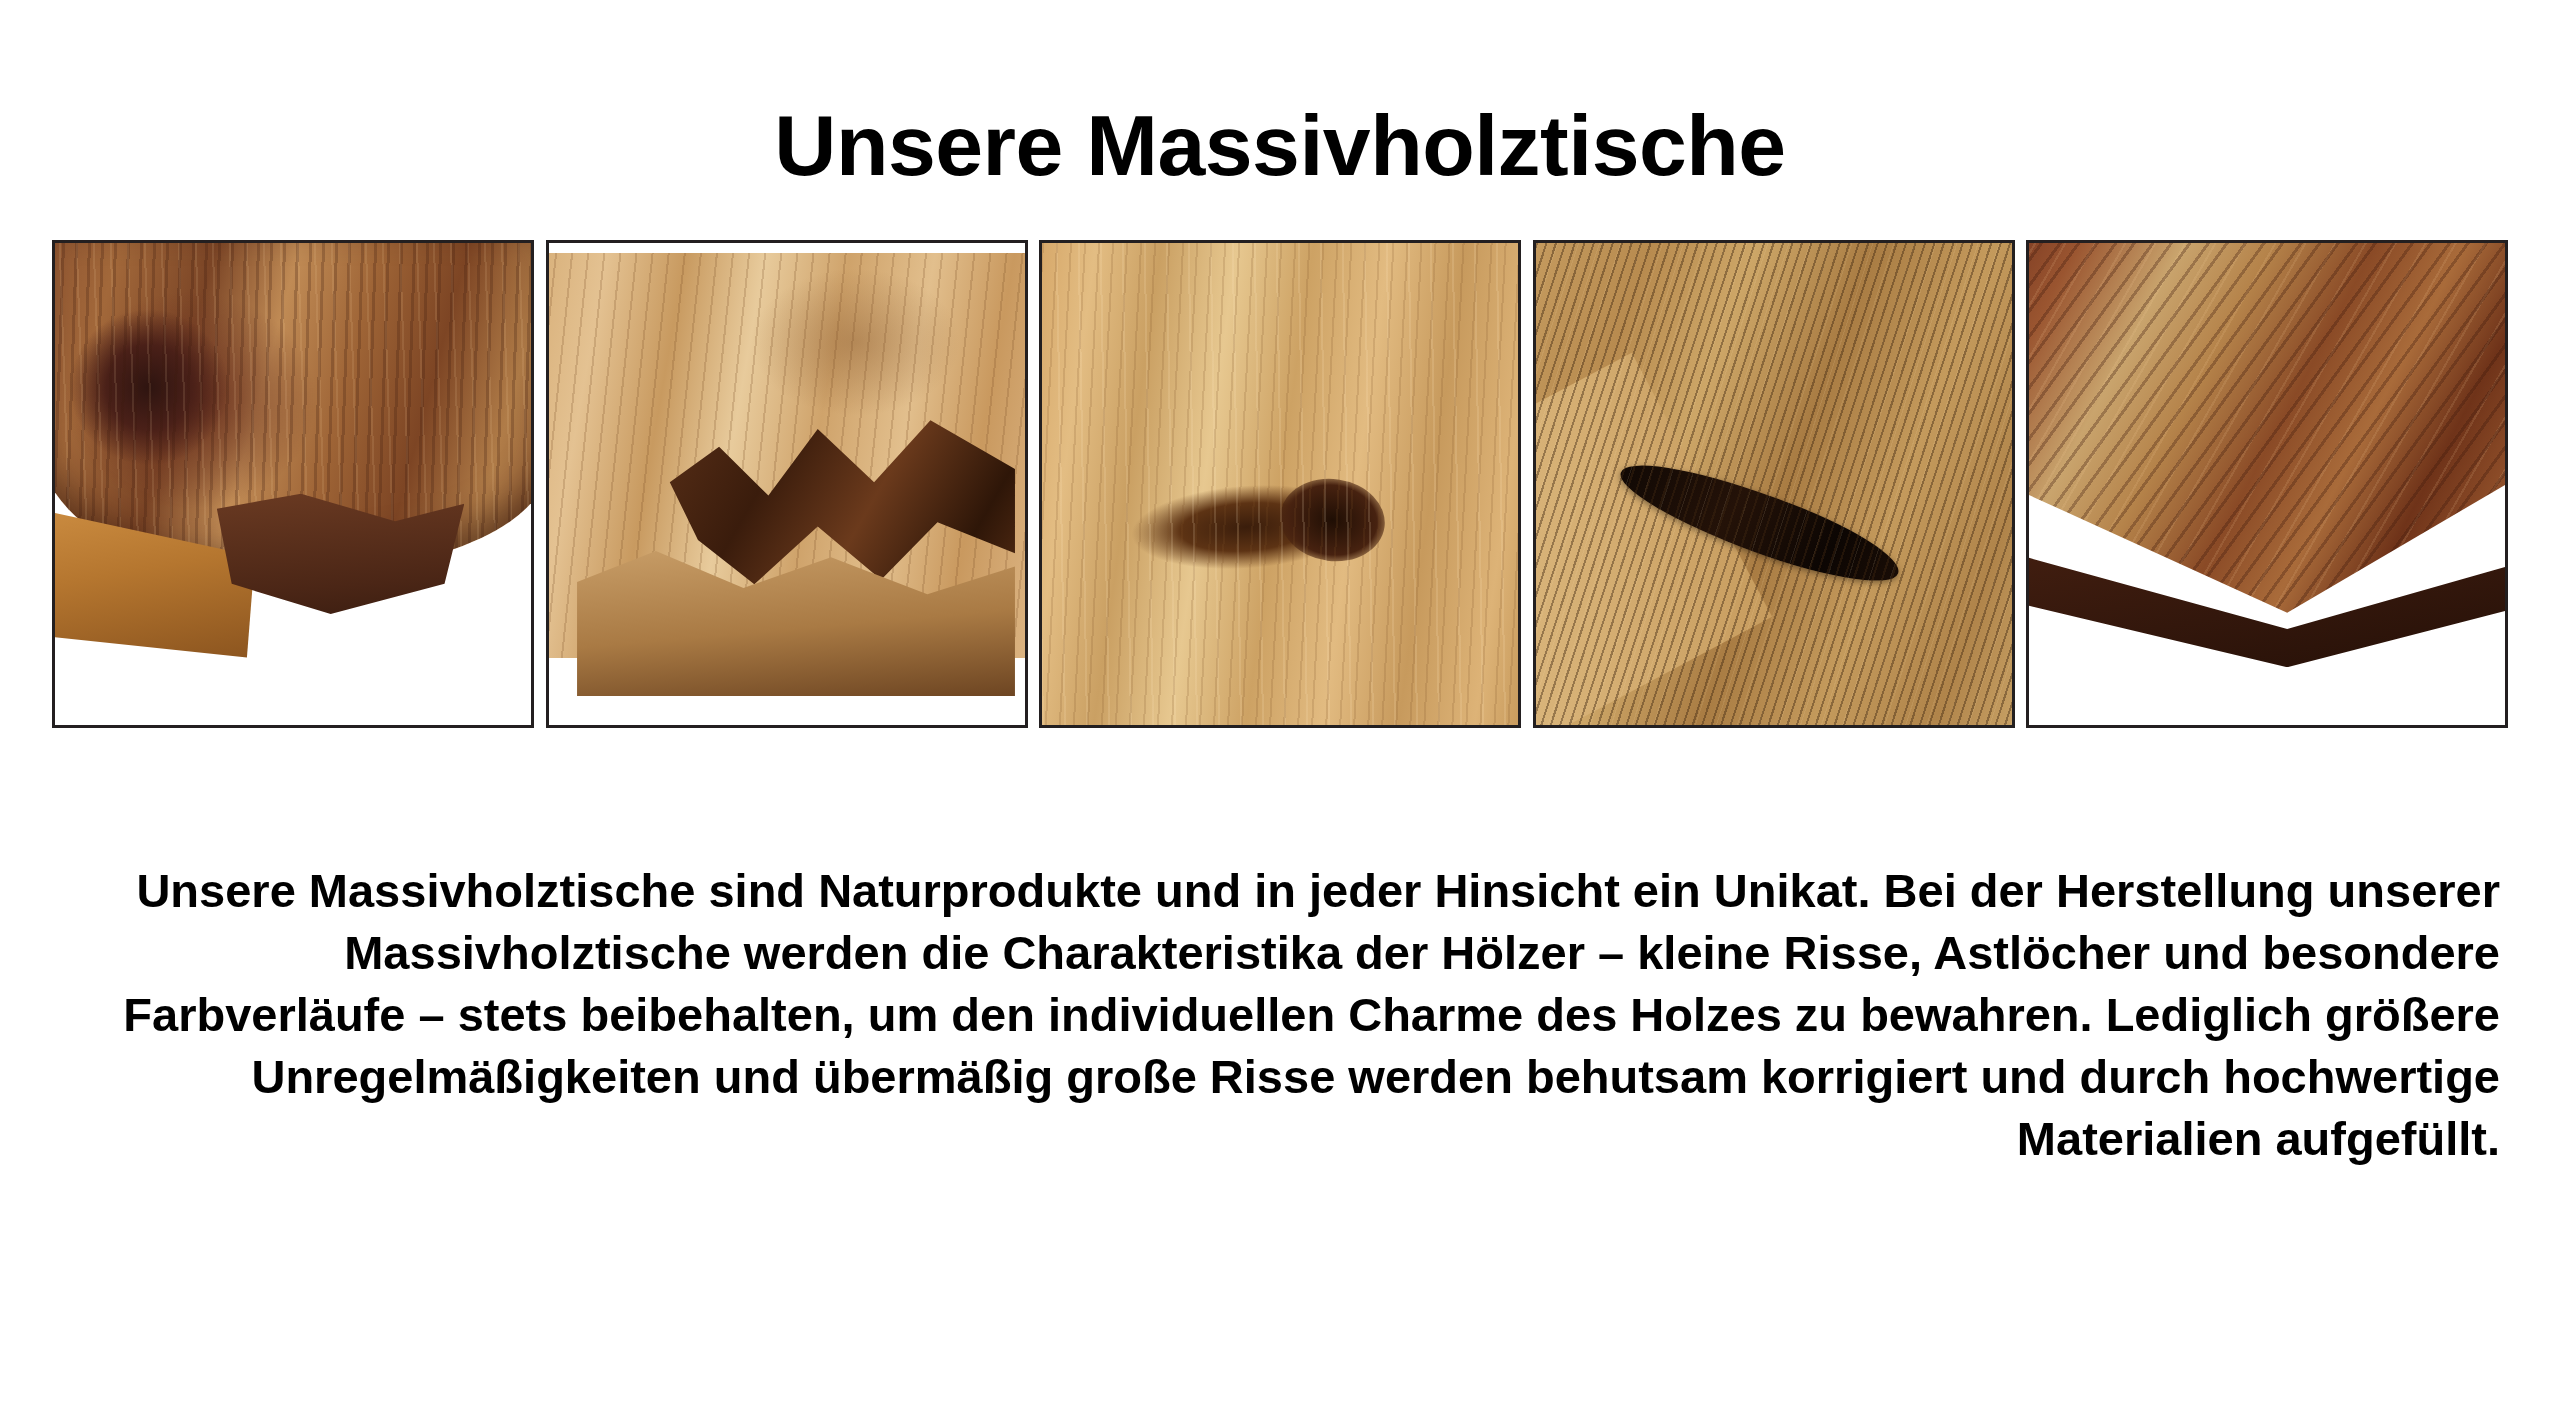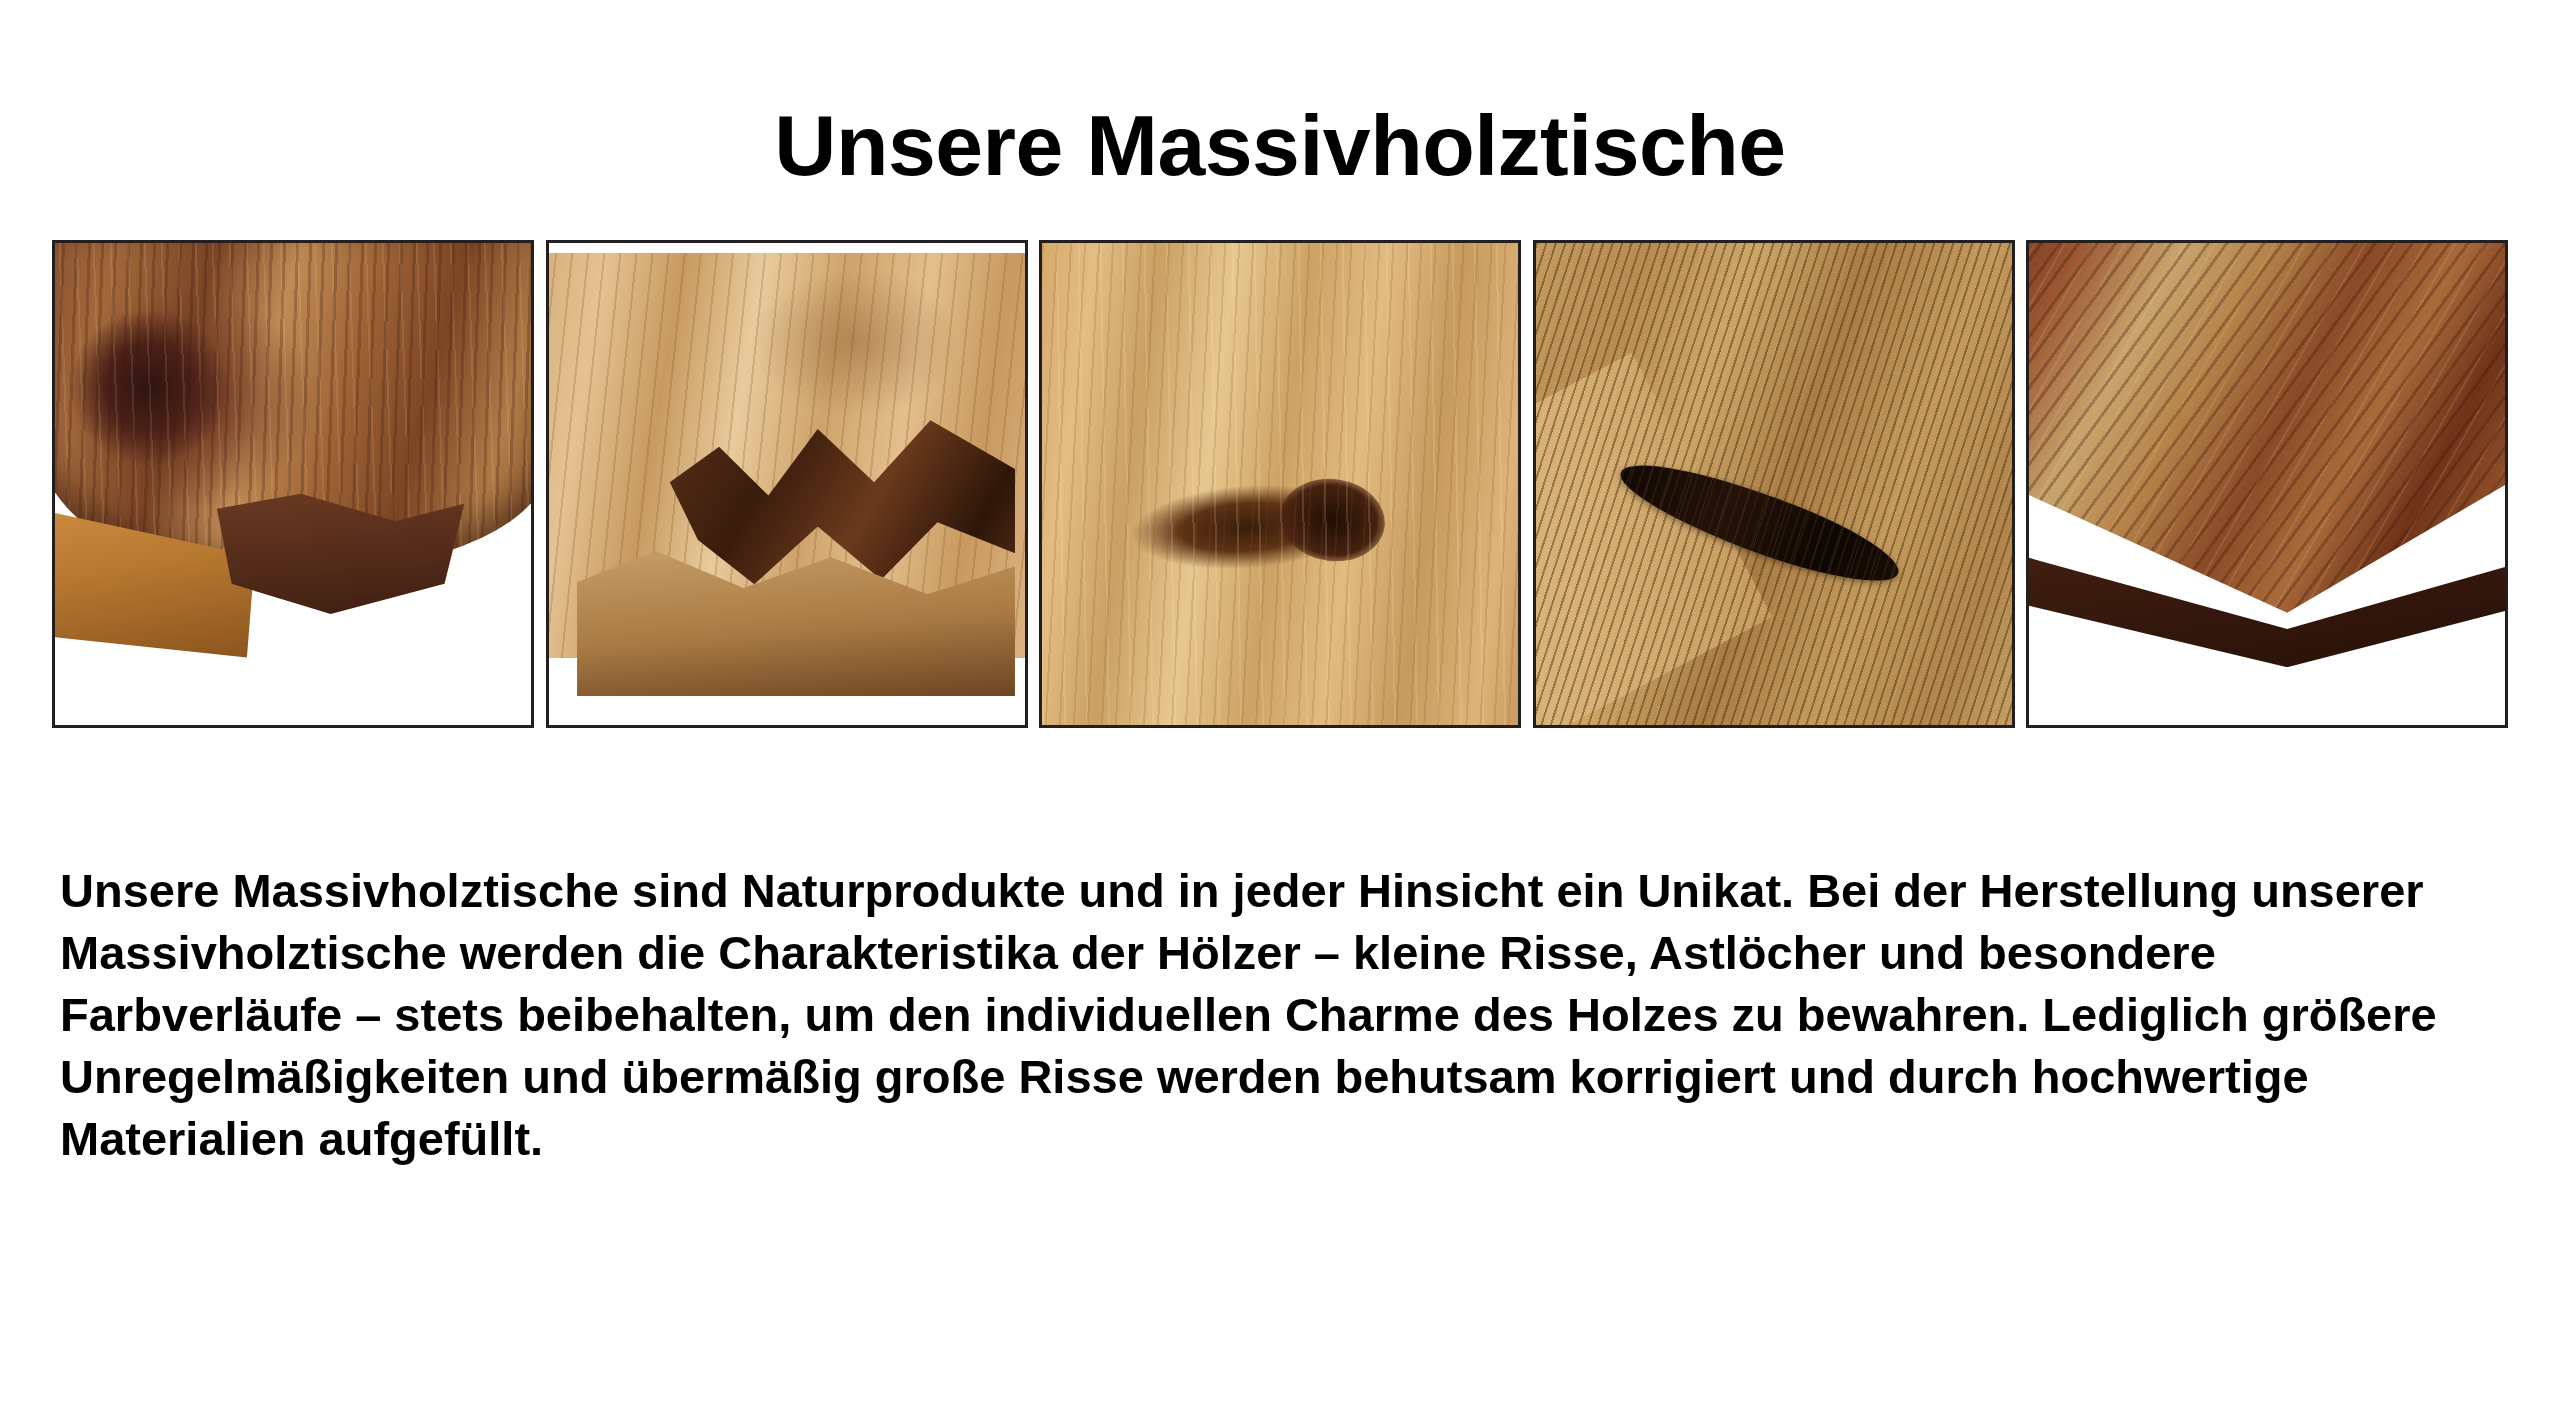--- a/index.html
+++ b/index.html
@@ -250,21 +250,21 @@
     background: linear-gradient(170deg, #4a2212 0%, #33170c 60%, #251007 100%);
     clip-path: polygon(0 34%, 52% 78%, 100% 36%, 100% 62%, 52% 100%, 0 62%);
   }
 
   
   .body-text {
     position: absolute;
     top: 860px;
     left: 60px;
     width: 2440px;
-    text-align: left;
+    text-align: right;
     font-size: 47px;
     font-weight: bold;
     line-height: 1.32;
     color: #000000;
   }
   .body-text p {
     margin: 0;
   }
 </style>
 </head>

